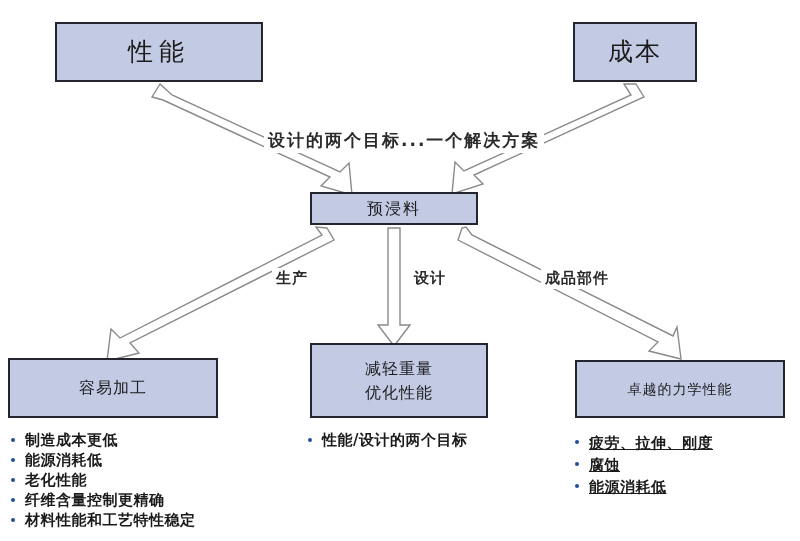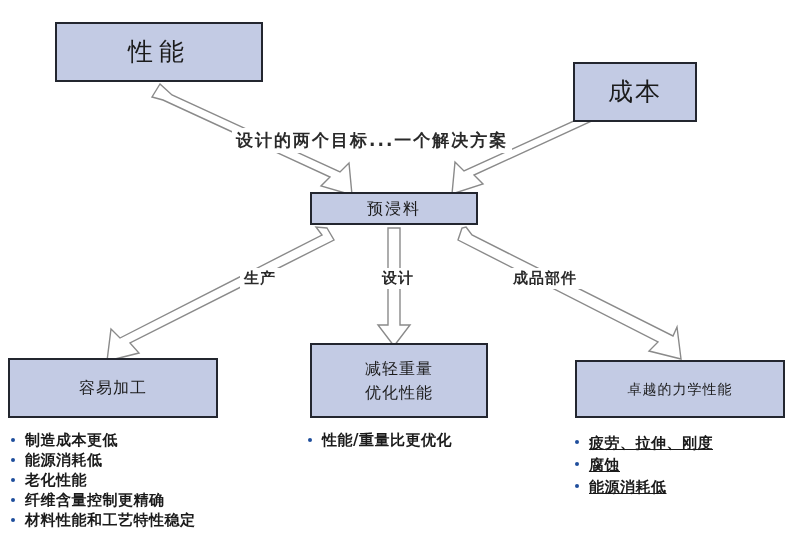--- a/index.html
+++ b/index.html
@@ -41,21 +41,21 @@
     display: block;
     line-height: 1.45;
     white-space: nowrap;
   }
   #box-performance {
     left: 55px; top: 22px; width: 208px; height: 60px;
     font-size: 25px; letter-spacing: 6px;
   }
   #box-cost {
     left: 573px; top: 22px; width: 124px; height: 60px;
-    font-size: 25px; letter-spacing: 2px; margin-top: 40px;
+    font-size: 25px; letter-spacing: 2px;
   }
   #box-prepreg {
     left: 310px; top: 192px; width: 168px; height: 33px;
     font-size: 16px; letter-spacing: 2px;
     border-width: 2px;
   }
   #box-easy {
     left: 8px; top: 358px; width: 210px; height: 60px;
     font-size: 16px; letter-spacing: 1px;
   }
@@ -70,20 +70,21 @@
   .edge-label {
     position: absolute;
     color: #2a2a2a;
     font-size: 15px;
     font-weight: bold;
     letter-spacing: 1px;
     white-space: nowrap;
     background: #ffffff;
     padding: 1px 4px;
     z-index: 4;
+    margin-left: 32px;
   }
   #label-goals {
     left: 232px; top: 128px;
     font-size: 17px;
     letter-spacing: 2px;
   }
   #label-production { left: 240px; top: 268px; }
   #label-design { left: 378px; top: 268px; }
   #label-finished { left: 509px; top: 268px; }
 
@@ -172,21 +173,21 @@
 
   <ul class="bullet-list" id="list-easy">
     <li>制造成本更低</li>
     <li>能源消耗低</li>
     <li>老化性能</li>
     <li>纤维含量控制更精确</li>
     <li>材料性能和工艺特性稳定</li>
   </ul>
 
   <ul class="bullet-list" id="list-weight">
-    <li>性能/重量比更优化</li>
+    <li>性能/设计的两个目标</li>
   </ul>
 
   <ul class="bullet-list" id="list-mech">
     <li>疲劳、拉伸、刚度</li>
     <li>腐蚀</li>
     <li>能源消耗低</li>
   </ul>
 
 </div>
 

